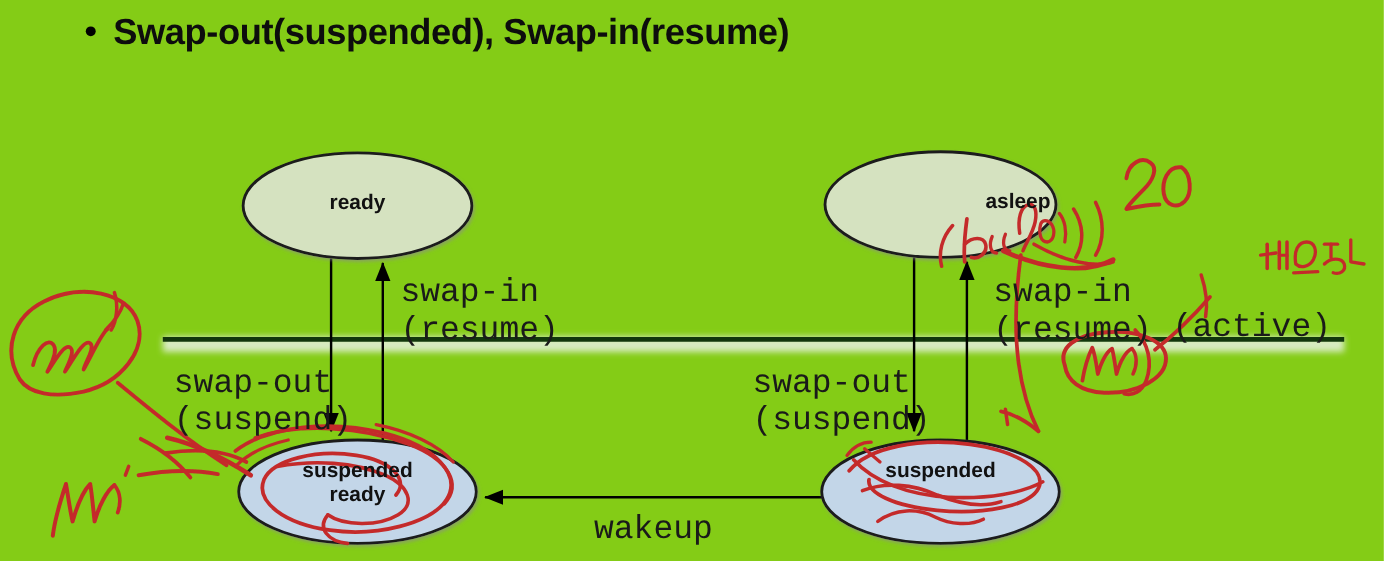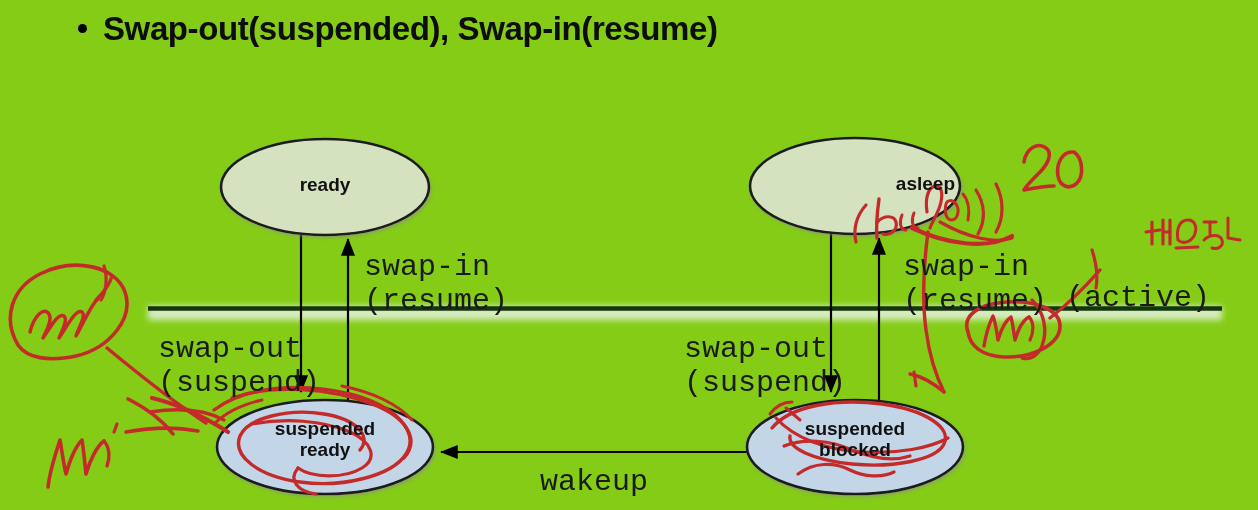--- a/index.html
+++ b/index.html
@@ -240,21 +240,20 @@
 
   <div class="node-label" style="left:755px; top:173px; width:200px;text-align:right;">asleep</div>
 
   <div class="node-label" style="left:217px; top:418px; width:216px;">
     <div>suspended</div>
     <div>ready</div>
   </div>
 
   <div class="node-label" style="left:747px; top:418px; width:216px;">
     <div>suspended</div>
-    <div>blocked</div>
   </div>
 
   <div class="edge-label" style="left:364px; top:250px;">
     <div>swap-in</div>
     <div>(resume)</div>
   </div>
 
   <div class="edge-label" style="left:158px; top:332px;">
     <div>swap-out</div>
     <div>(suspend)</div>

